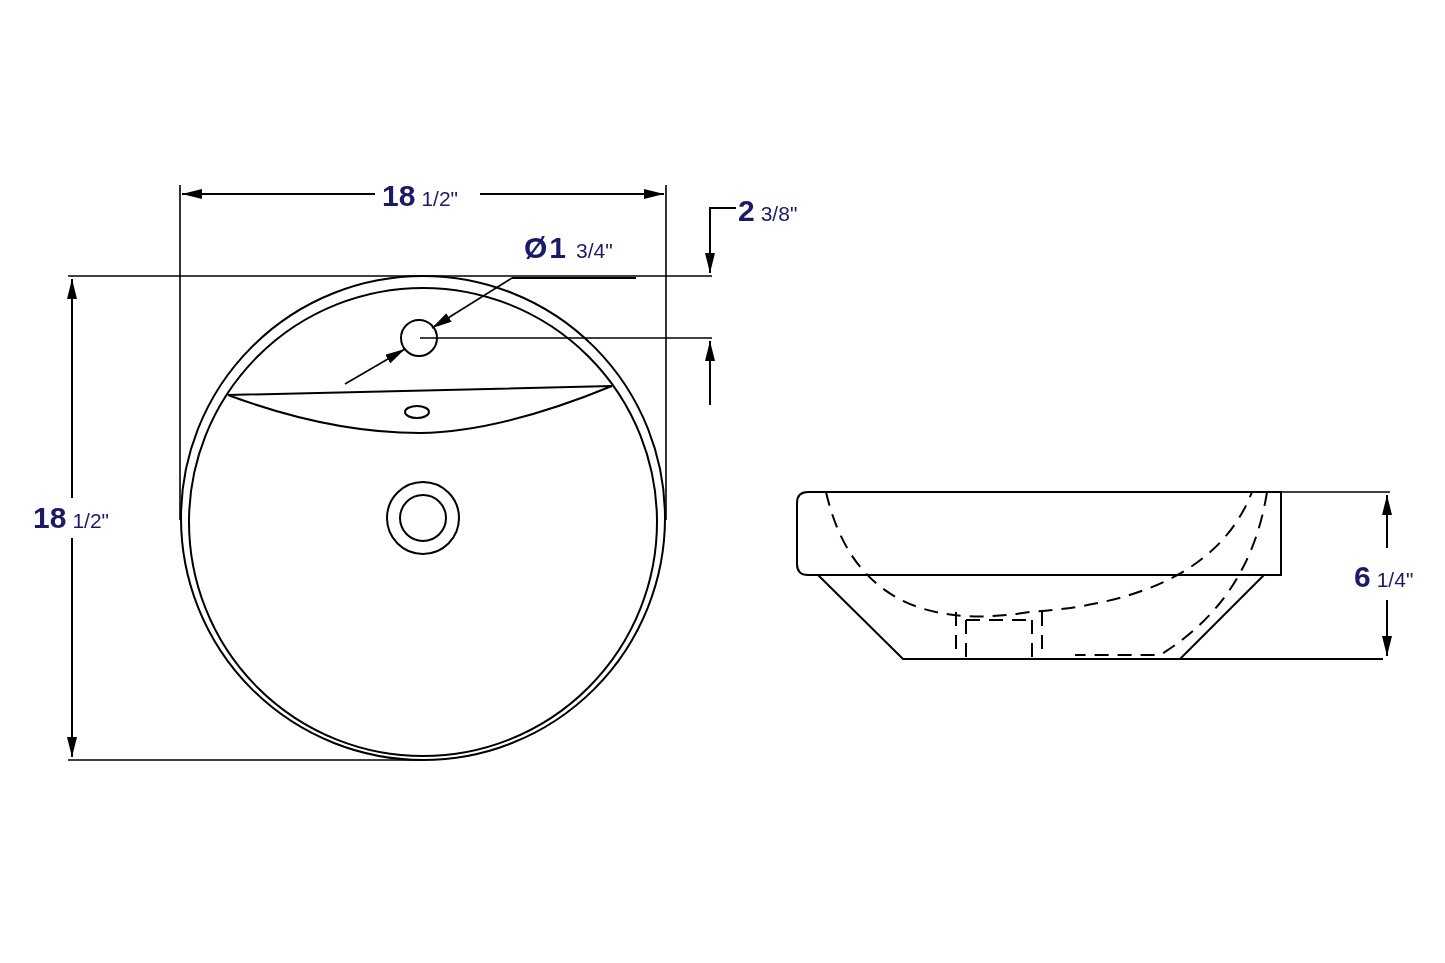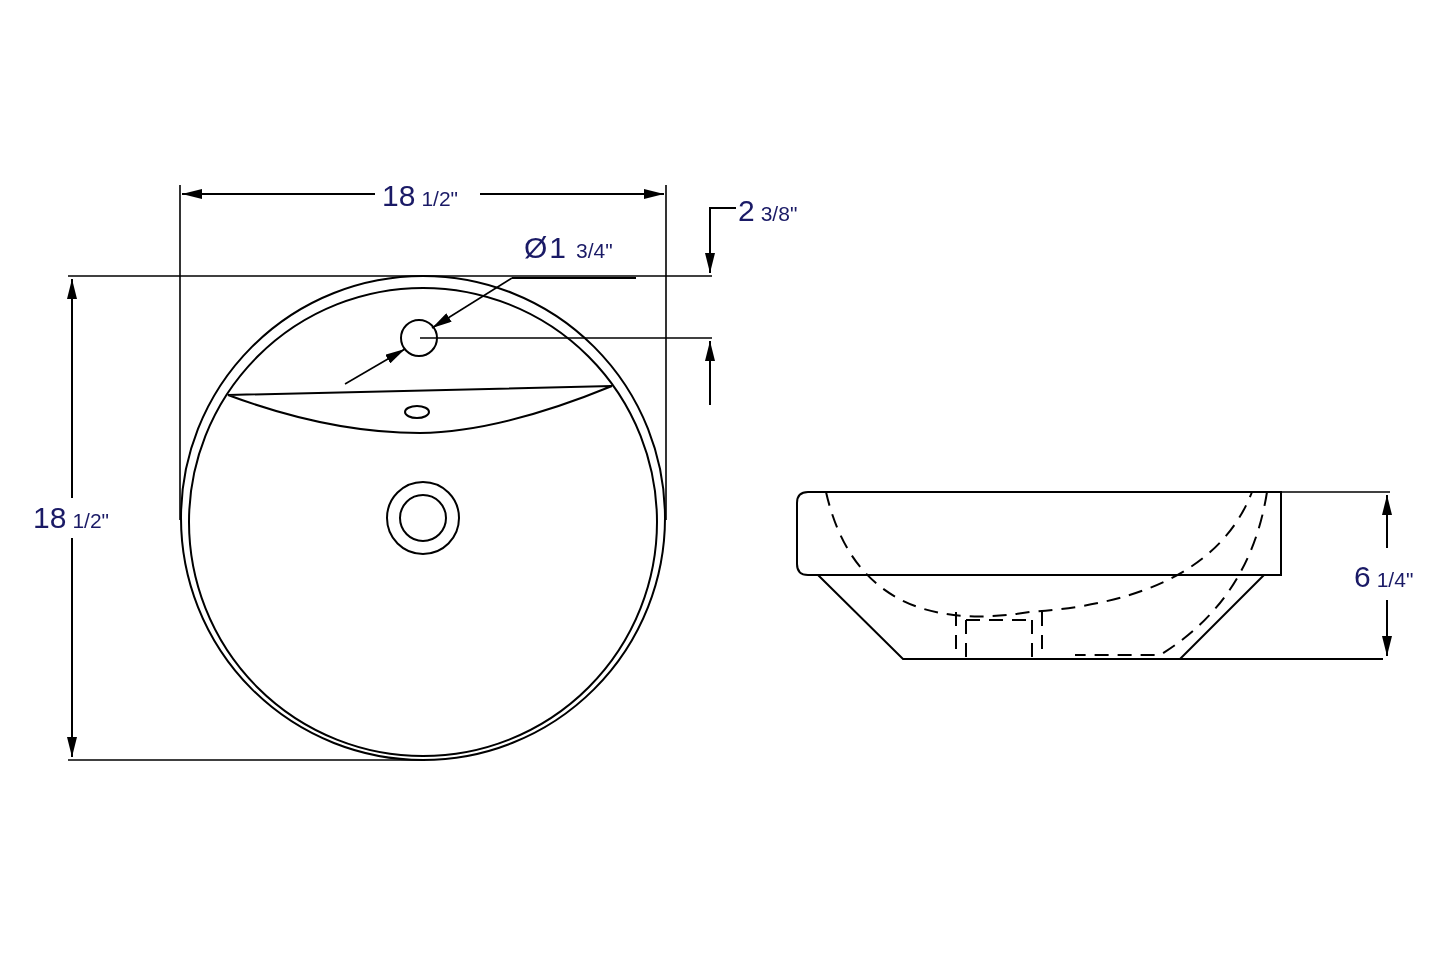--- a/index.html
+++ b/index.html
@@ -2,21 +2,21 @@
 <html><head>
 <meta charset="utf-8">
 <style>
   html, body { margin: 0; padding: 0; background: #ffffff; }
   body { width: 1445px; height: 963px; position: relative; overflow: hidden; font-family: "Liberation Sans", sans-serif; }
   #drawing { position: absolute; left: 0; top: 0; }
   .ln { stroke: #000; stroke-width: 2; fill: none; }
   .thin { stroke: #000; stroke-width: 1.6; fill: none; }
   .dash { stroke: #000; stroke-width: 2; fill: none; stroke-dasharray: 14 9; }
   .lbl { position: absolute; color: #1a1a66; white-space: nowrap; line-height: 1; }
-  .big { font-size: 30px; }
+  .big { font-size: 30px; font-weight: bold; }
   .small { font-size: 21px; margin-left: 6px; }
 </style>
 </head>
 <body>
 
 <svg id="drawing" width="1445" height="963" viewBox="0 0 1445 963" xmlns="http://www.w3.org/2000/svg">
   <defs>
     <marker id="arr" viewBox="0 0 20 10" refX="20" refY="5" markerWidth="20" markerHeight="10" markerUnits="userSpaceOnUse" orient="auto-start-reverse">
       <path d="M0,0 L20,5 L0,10 Z" fill="#000"></path>
     </marker>

